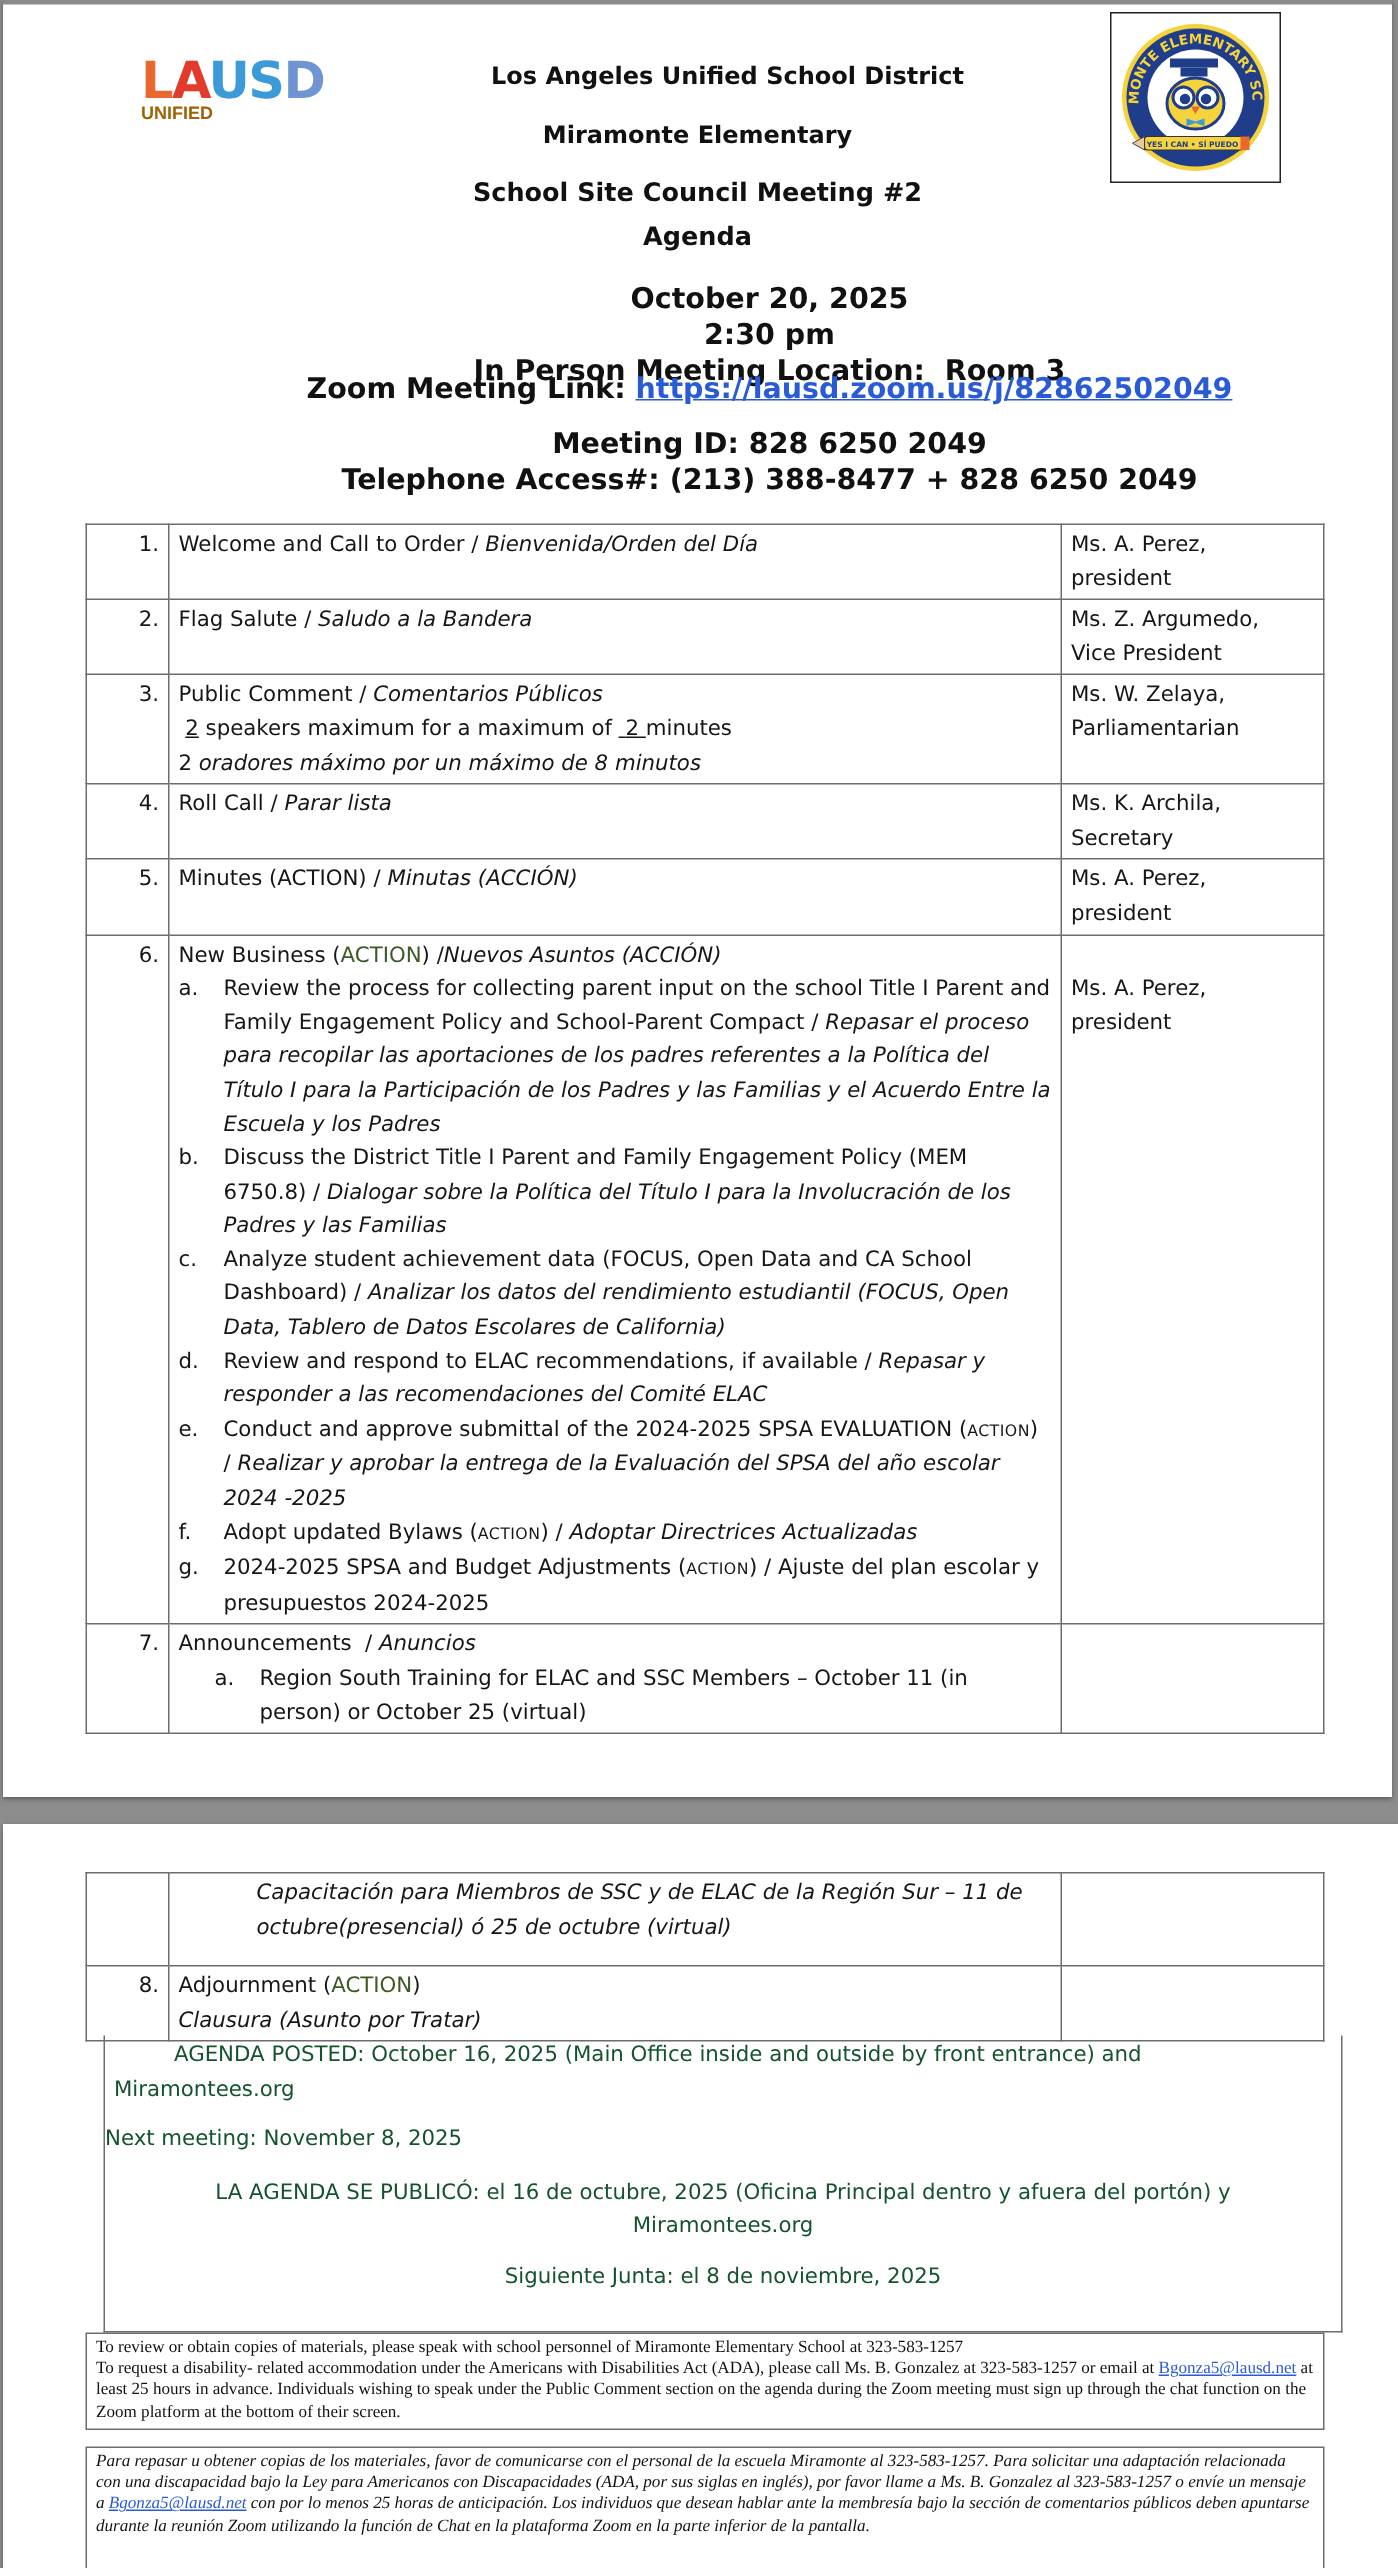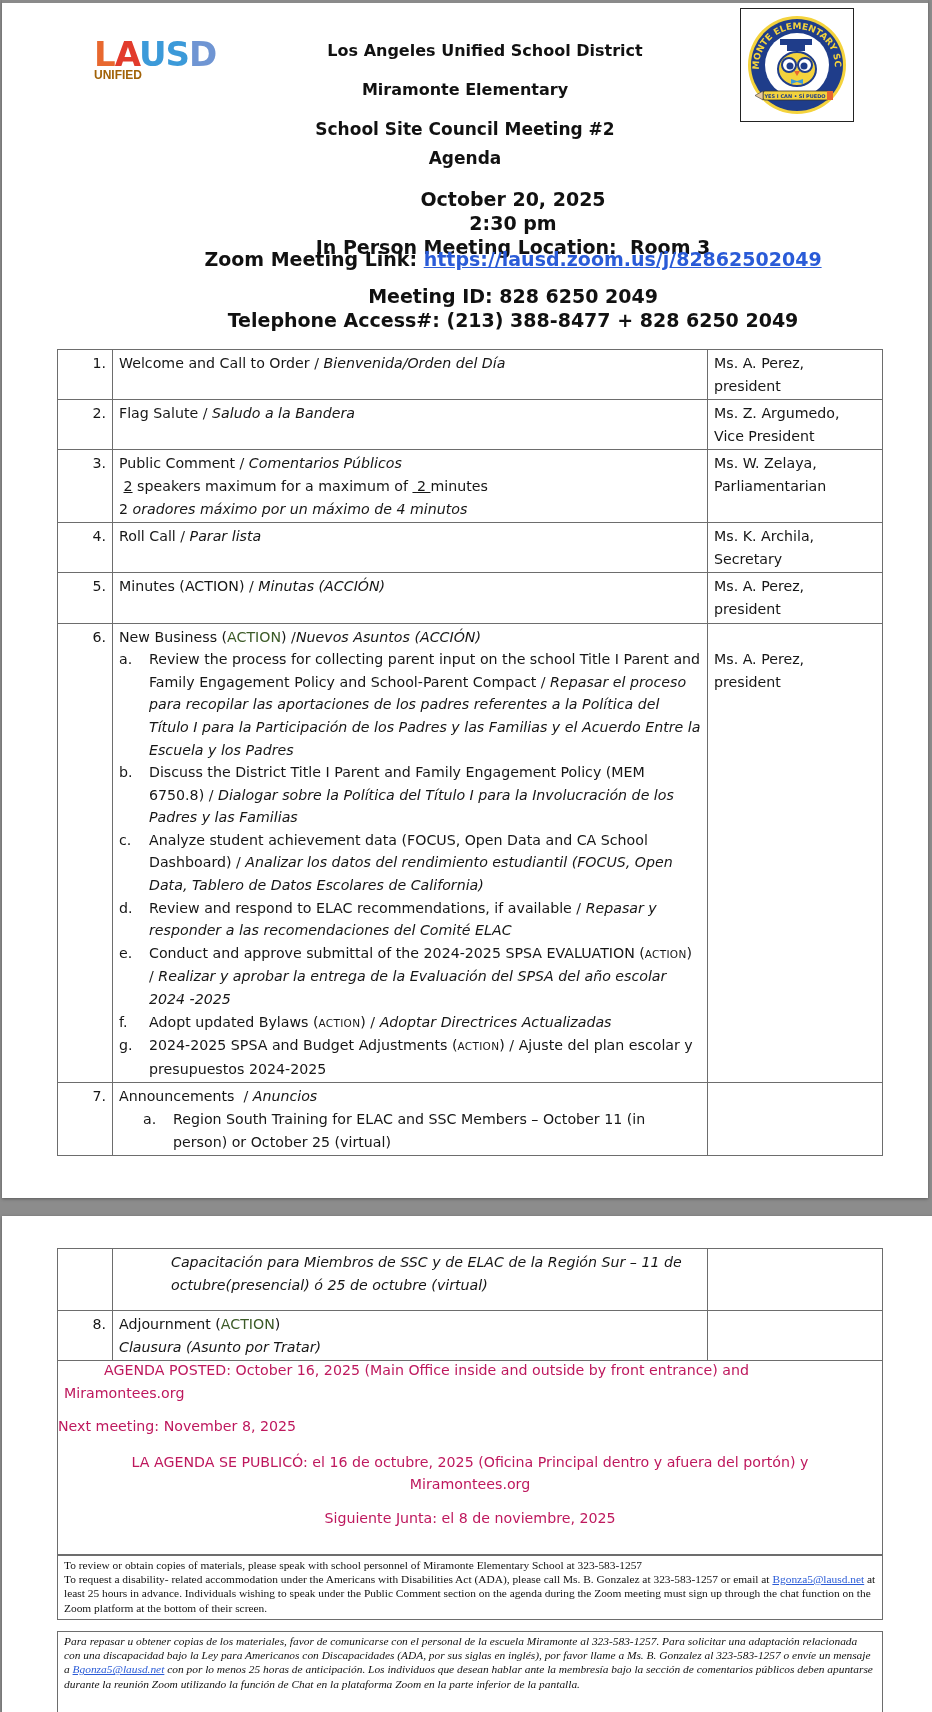--- a/index.html
+++ b/index.html
@@ -24,21 +24,21 @@
   td.presenter { width:162px; }
   .it { font-style:italic; }
   .act { color:#3b5a26; }
   .sc { font-size:10.5px; letter-spacing:0.3px; }
   .sub { display:flex; }
   .sub .lbl { width:30px; flex:none; }
   .sub .txt { flex:1; }
   .ann { padding-left:52px; }
   .u { text-decoration:underline; }
 
-  .posted { position:absolute; left:55px; width:826px; border:1.3px solid #6d6d6d; border-top:none; box-sizing:border-box; font-family:"DejaVu Sans", sans-serif; font-size:14.2px; color:#be185d; line-height:22.6px; }
+  .posted { position:absolute; left:67px; width:826px; border:1.3px solid #6d6d6d; border-top:none; box-sizing:border-box; font-family:"DejaVu Sans", sans-serif; font-size:14.2px; color:#14532d; line-height:22.6px; }
   .posted p { margin:0; }
   .notes { position:absolute; left:55px; width:826px; border:1.3px solid #6d6d6d; box-sizing:border-box; font-family:"Liberation Serif", serif; font-size:11.4px; line-height:14.2px; color:#111; padding:2px 6px; }
   .notes.es { font-style:italic; }
   .email { color:#2a5bd7; text-decoration:underline; cursor:pointer; }
 </style>
 </head>
 <body>
 
 <div class="page" id="page1">
 
@@ -114,21 +114,21 @@
       <td class="presenter">
         <div>Ms. Z. Argumedo,</div>
         <div>Vice President</div>
       </td>
     </tr>
     <tr style="height:68px;">
       <td class="num">3.</td>
       <td>
         <div><span>Public Comment</span><span> / </span><span class="it">Comentarios Públicos</span></div>
         <div>&nbsp;<span class="u">2</span><span> speakers maximum for a maximum of </span><span class="u">&nbsp;<span>2</span>&nbsp;</span><span>minutes</span></div>
-        <div><span>2 </span><span class="it">oradores máximo por un máximo de 4 minutos</span></div>
+        <div><span>2 </span><span class="it">oradores máximo por un máximo de 8 minutos</span></div>
       </td>
       <td class="presenter">
         <div>Ms. W. Zelaya,</div>
         <div>Parliamentarian</div>
       </td>
     </tr>
     <tr style="height:46px;">
       <td class="num">4.</td>
       <td>
         <span>Roll Call</span><span> / </span><span class="it">Parar lista</span>

